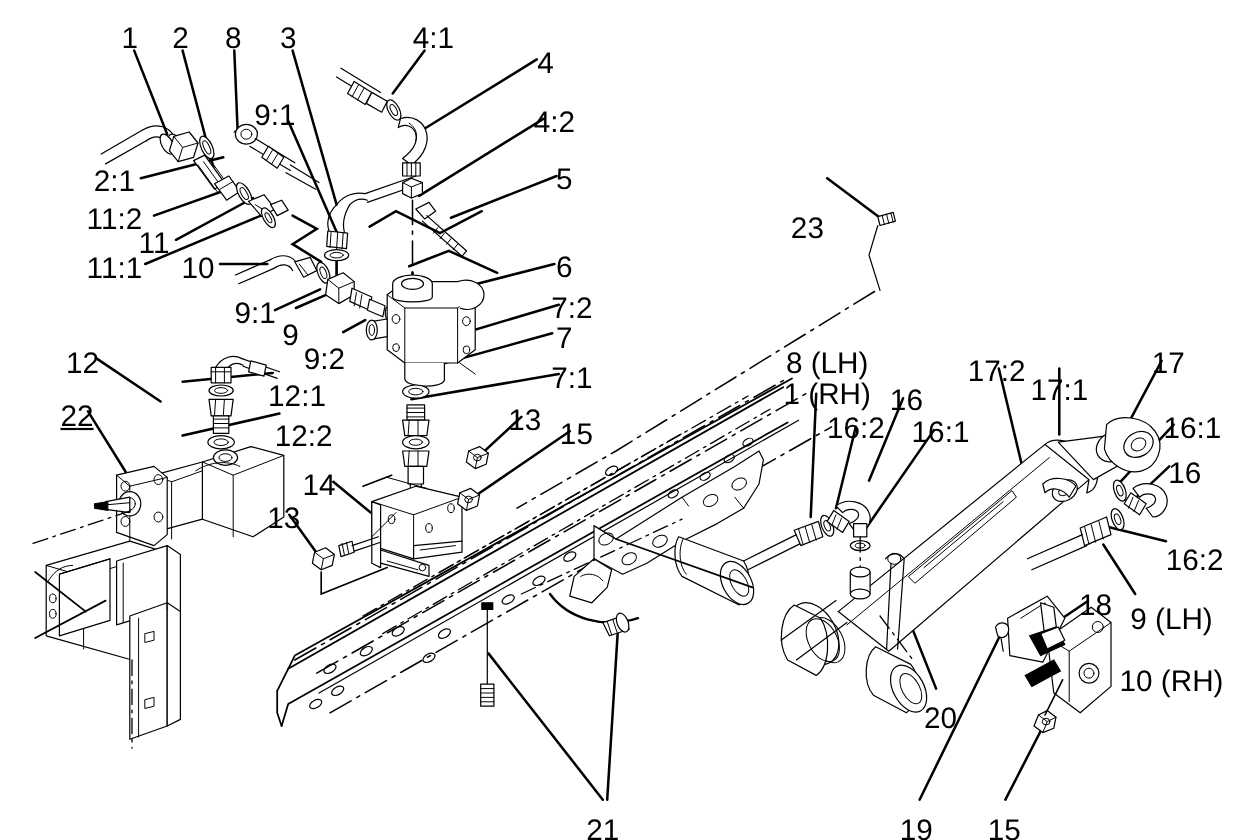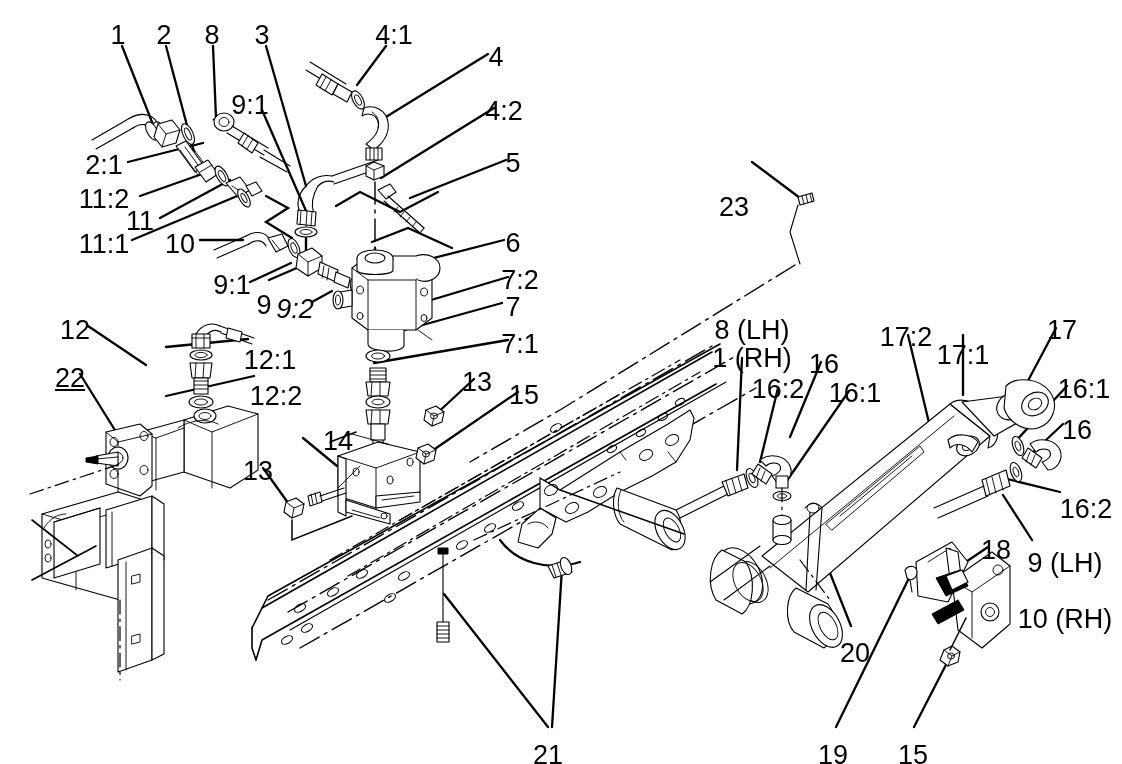--- a/index.html
+++ b/index.html
@@ -584,39 +584,39 @@
   <div class="callout anchor-center" style="left:734px;top:153px;margin-top:39px;">23</div>
   <div class="callout anchor-center" style="left:104px;top:184px;">11:2</div>
   <div class="callout anchor-center" style="left:140px;top:206px;">11</div>
   <div class="callout anchor-center" style="left:104px;top:229px;">11:1</div>
   <div class="callout anchor-center" style="left:180px;top:229px;">10</div>
   <div class="callout anchor-center" style="left:513px;top:228px;">6</div>
   <div class="callout anchor-center" style="left:232px;top:270px;">9:1</div>
   <div class="callout anchor-center" style="left:520px;top:265px;">7:2</div>
   <div class="callout anchor-center" style="left:264px;top:290px;">9</div>
   <div class="callout anchor-center" style="left:513px;top:292px;">7</div>
-  <div class="callout anchor-center" style="left:295px;top:294px;font-style:italic;">9:2</div>
+  <div class="callout anchor-center" style="left:295px;top:311px;">9:2</div>
   <div class="callout anchor-center" style="left:75px;top:315px;">12</div>
   <div class="callout anchor-center" style="left:520px;top:329px;">7:1</div>
   <div class="callout anchor-center" style="left:752px;top:315px;">8 (LH)</div>
   <div class="callout anchor-center" style="left:752px;top:343px;">1 (RH)</div>
   <div class="callout anchor-center" style="left:906px;top:322px;">17:2</div>
   <div class="callout anchor-center" style="left:963px;top:340px;">17:1</div>
   <div class="callout anchor-center" style="left:1062px;top:315px;">17</div>
   <div class="callout anchor-center" style="left:270px;top:345px;">12:1</div>
   <div class="callout anchor-center" style="left:824px;top:349px;">16</div>
   <div class="callout anchor-center" style="left:778px;top:374px;">16:2</div>
   <div class="callout anchor-center" style="left:855px;top:378px;">16:1</div>
   <div class="callout anchor-center" style="left:1084px;top:374px;">16:1</div>
   <div class="callout anchor-center" style="left:70px;top:363px;text-decoration:underline;">22</div>
   <div class="callout anchor-center" style="left:477px;top:367px;">13</div>
   <div class="callout anchor-center" style="left:524px;top:380px;">15</div>
   <div class="callout anchor-center" style="left:276px;top:381px;">12:2</div>
   <div class="callout anchor-center" style="left:1077px;top:415px;">16</div>
-  <div class="callout anchor-center" style="left:290px;top:426px;margin-left:48px;">14</div>
+  <div class="callout anchor-center" style="left:290px;top:426px;">14</div>
   <div class="callout anchor-center" style="left:258px;top:456px;">13</div>
   <div class="callout anchor-center" style="left:1086px;top:494px;">16:2</div>
   <div class="callout anchor-center" style="left:996px;top:535px;text-align:center;">18</div>
   <div class="callout anchor-center" style="left:1065px;top:548px;">9 (LH)</div>
   <div class="callout anchor-center" style="left:1065px;top:576px;margin-top:28px;">10 (RH)</div>
   <div class="callout anchor-center" style="left:855px;top:638px;">20</div>
   <div class="callout anchor-center" style="left:548px;top:740px;">21</div>
   <div class="callout anchor-center" style="left:833px;top:740px;">19</div>
   <div class="callout anchor-center" style="left:913px;top:740px;">15</div>
 

